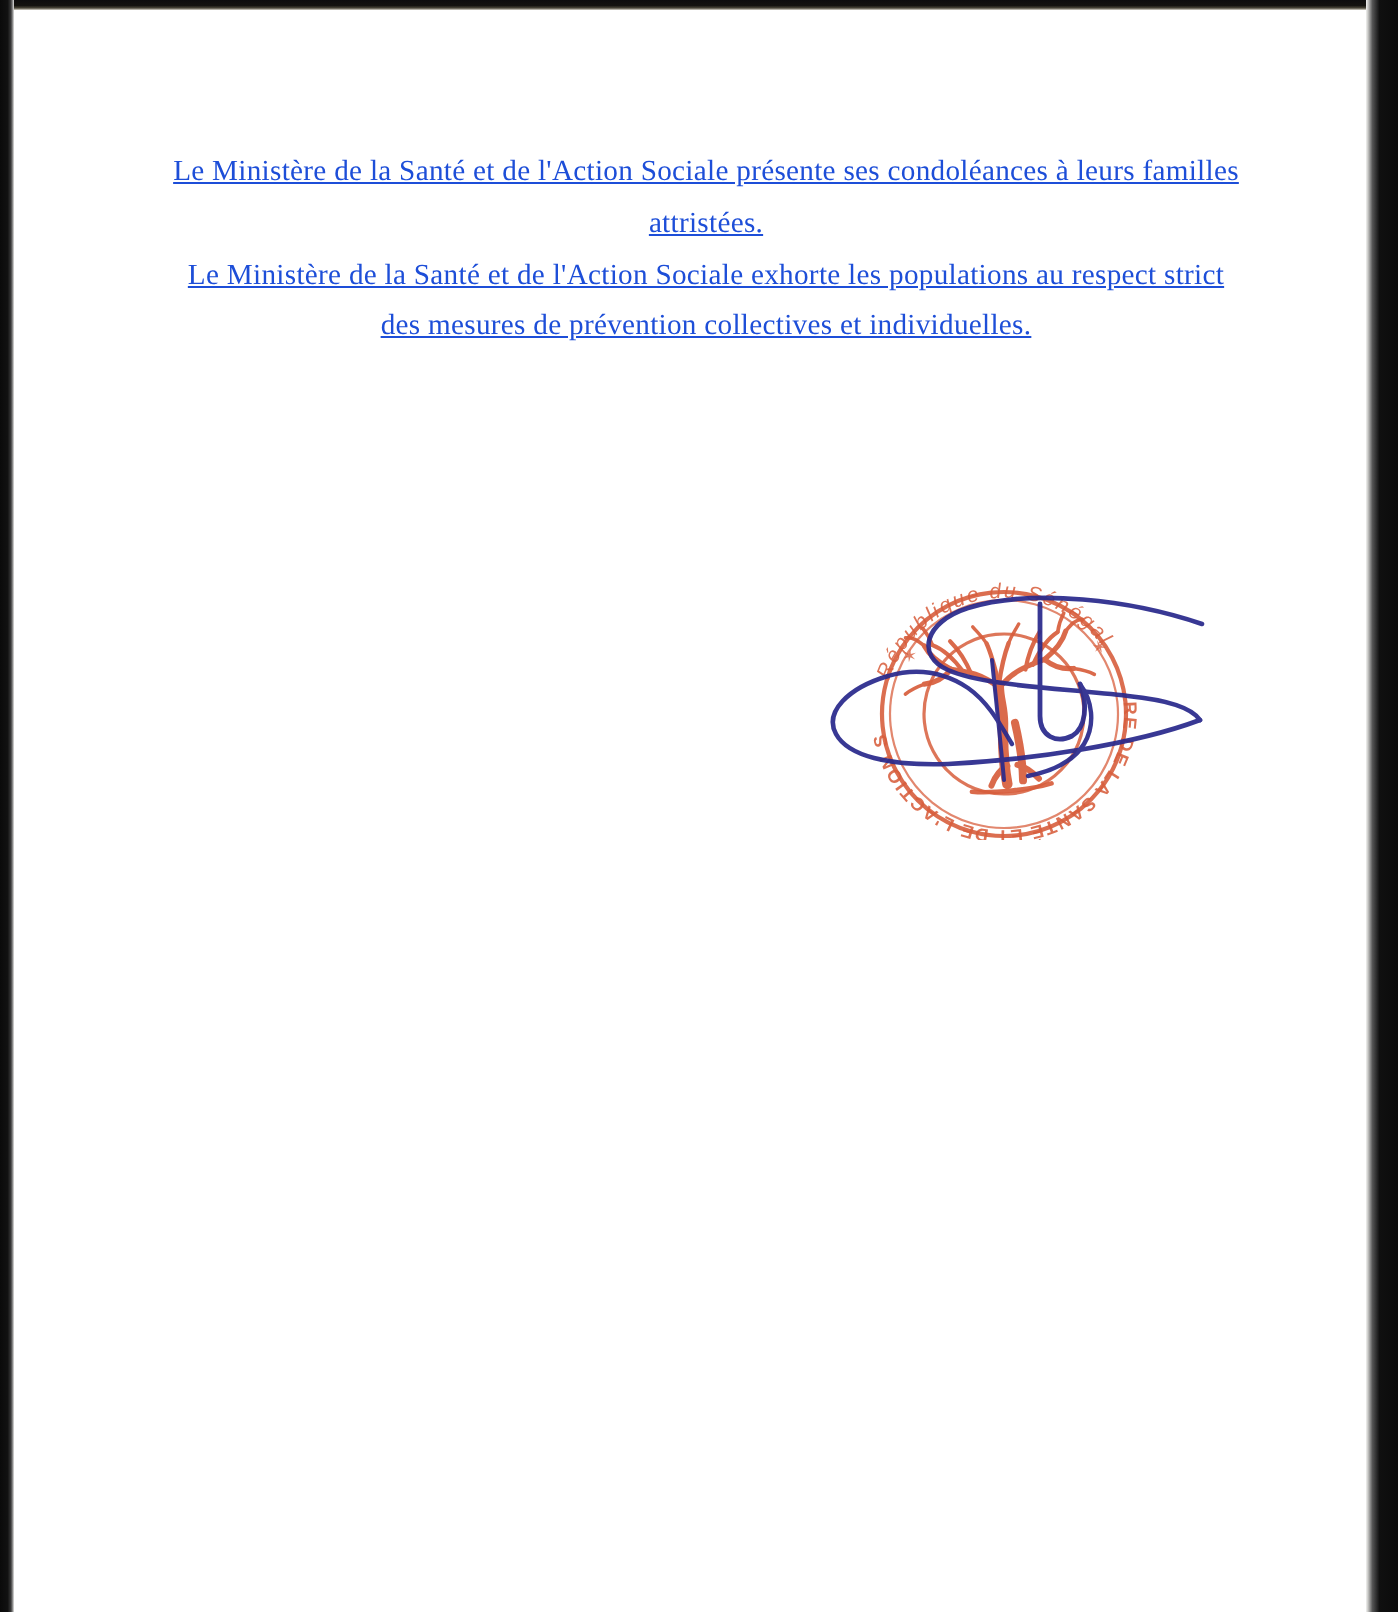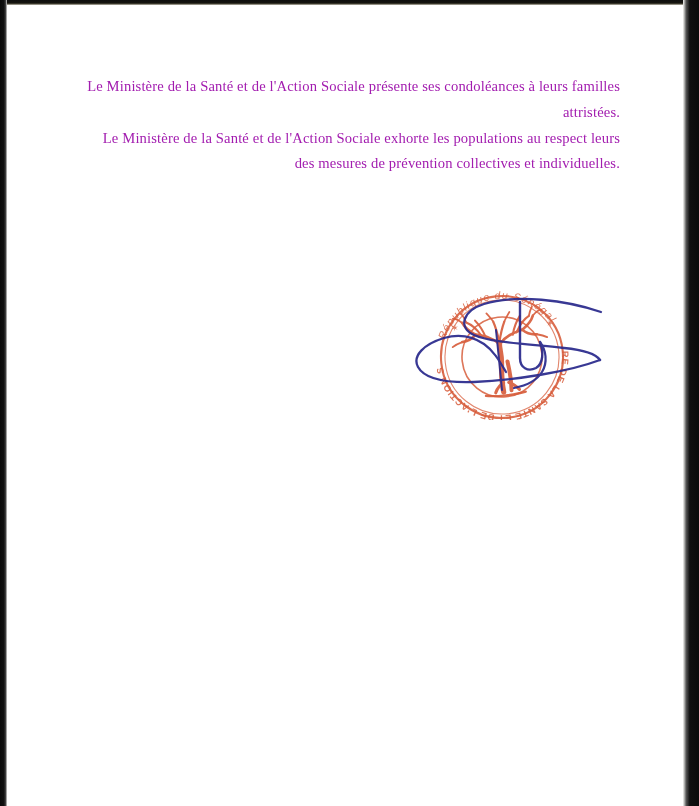--- a/index.html
+++ b/index.html
@@ -41,25 +41,26 @@
     width: 699px; height: 5px;
     background: linear-gradient(to bottom, #0d0d0d 0%, #14130f 55%, #4a4638 80%, #d8d6cc 100%);
   }
 
   
   .doc-text {
     position: absolute;
     left: 86px;
     top: 74px;
     width: 534px;
-    color: #a21caf;
+    color: #1d4ed8;
     font-size: 14.6px;
     line-height: 25.8px;
-    text-align: right;
+    text-align: center;
     letter-spacing: 0.01em;
+    text-decoration: underline;
   }
   .doc-text p {
     margin: 0;
   }
   .para-bold {
     font-weight: bold;
     letter-spacing: 0.005em;
   }
 
   
@@ -80,21 +81,21 @@
 <body>
 
 <div id="scan-page">
 
   <div class="edge-top"></div>
   <div class="edge-left"></div>
   <div class="edge-right"></div>
 
   <div class="doc-text">
     <p class="para-normal">Le Ministère de la Santé et de l'Action Sociale présente ses condoléances à leurs familles attristées.</p>
-    <p class="para-normal">Le Ministère de la Santé et de l'Action Sociale exhorte les populations au respect leurs des mesures de prévention collectives et individuelles.</p>
+    <p class="para-normal">Le Ministère de la Santé et de l'Action Sociale exhorte les populations au respect strict des mesures de prévention collectives et individuelles.</p>
   </div>
 
   <div id="signature-block">
     <svg viewBox="0 0 210 148" xmlns="http://www.w3.org/2000/svg">
       <defs>
 
         <path id="arc-top" d="M 46,88 A 60,58 0 0 1 166,82"></path>
         <path id="arc-bottom" d="M 166,82 A 60,58 0 0 1 46,88"></path>
         <clipPath id="stamp-clip">
           <circle cx="106" cy="85" r="66"></circle>

